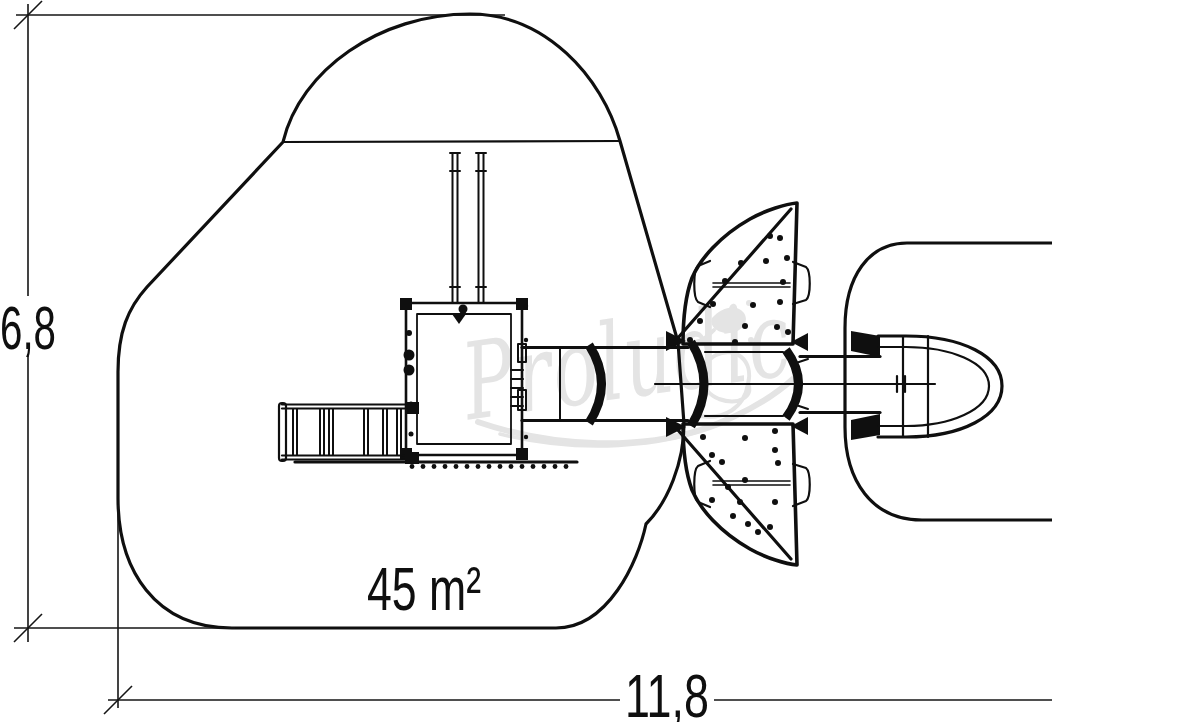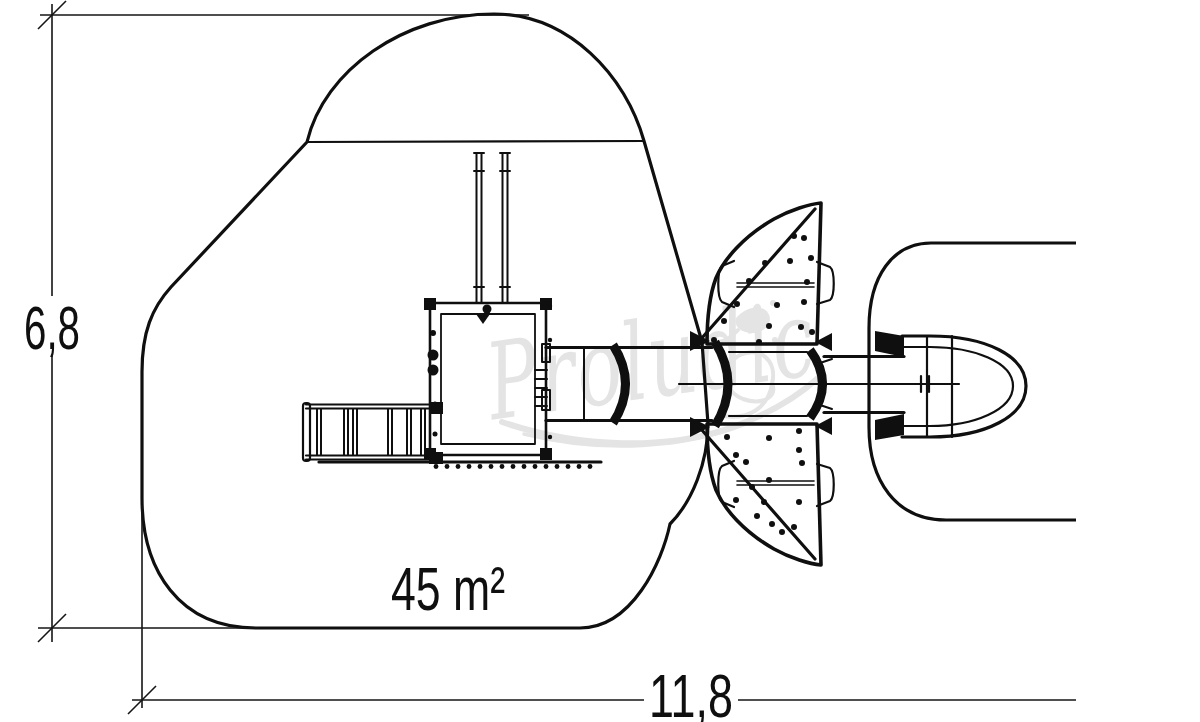--- a/index.html
+++ b/index.html
@@ -2,21 +2,21 @@
 <html style="--background: #ffffff; --line: #0f0f0f; --dimension: #151515; --watermark: #e4e4e4;"><head>
 <meta charset="utf-8">
 <style>
   :root{
     --background:#ffffff;
     --line:#0f0f0f;
     --dimension:#151515;
     --watermark:#e4e4e4;
   }
   html,body{margin:0;padding:0;background:var(--background);}
-  .stage{width:1052px;height:722px;position:relative;overflow:hidden;background:var(--background);margin-left:24px;}
+  .stage{width:1052px;height:722px;position:relative;overflow:hidden;background:var(--background);}
   svg{display:block;}
 
   .ln{stroke:var(--line);fill:none;stroke-width:2.6;stroke-linecap:round;stroke-linejoin:round}
   .w16{stroke-width:1.6}
   .w18{stroke-width:1.8}
   .w2{stroke-width:2}
   .w22{stroke-width:2.2}
   .w3{stroke-width:3.2}
   .w35{stroke-width:3.6}
   .ring{stroke-width:9;stroke-linecap:butt}

